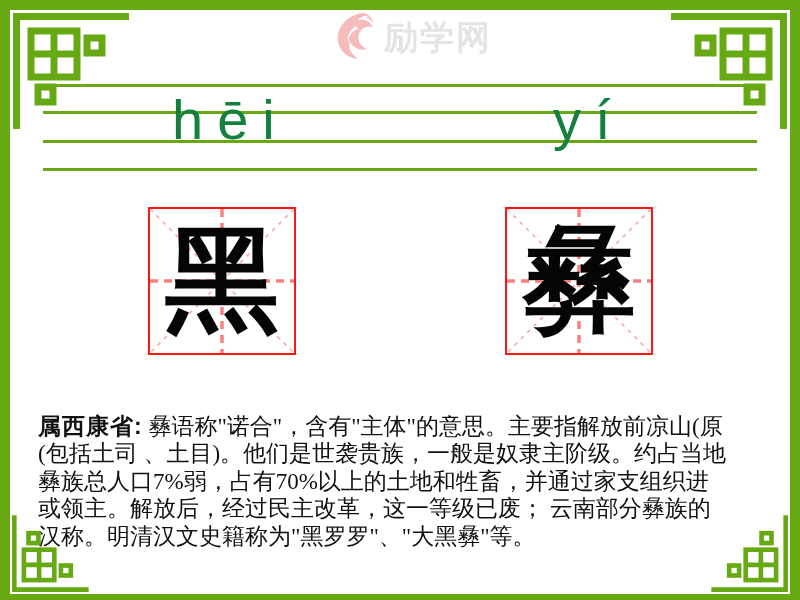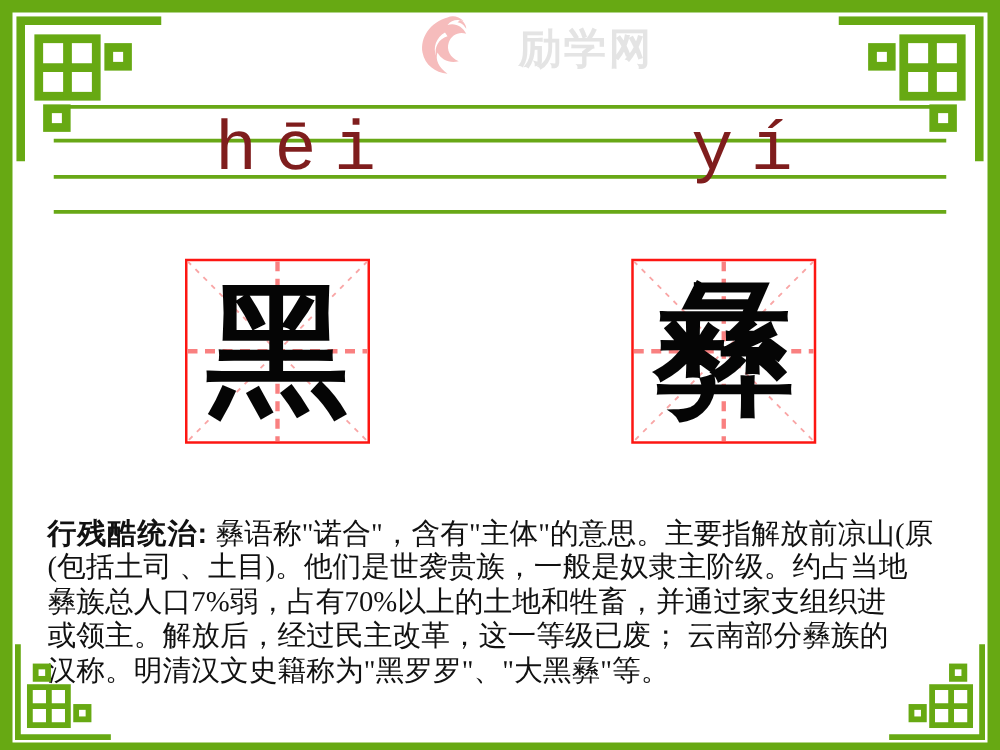--- a/index.html
+++ b/index.html
@@ -14,32 +14,32 @@
     border-style:solid;border-color:#67a913;
     border-width:10px 10px 6px 10px;
   }
   .corner{position:absolute;z-index:11;pointer-events:none;}
   .corner svg{display:block;}
   .corner.tl{left:13px;top:13px;}
   .corner.tr{right:13px;top:13px;transform:scaleX(-1);}
   .corner.bl{left:12px;bottom:8px;transform:scaleY(-1);}
   .corner.br{right:12px;bottom:8px;transform:scale(-1,-1);}
   
-  .watermark{position:absolute;left:334px;top:12px;z-index:1;display:flex;align-items:center;gap:31px;}
+  .watermark{position:absolute;left:334px;top:12px;z-index:1;display:flex;align-items:center;}
   .watermark .wm-text{
     font-family:"Liberation Sans","DejaVu Sans",sans-serif;
     font-weight:bold;font-size:34px;color:#e4e4e4;letter-spacing:2px;margin-left:6px;
   }
   
   .pinyin-grid{position:absolute;left:43px;top:0;width:714px;height:180px;z-index:2;}
   .pline{position:absolute;left:0;width:714px;height:3px;background:#68a816;}
   .pline.l1{top:84px;} .pline.l2{top:111px;} .pline.l3{top:140px;} .pline.l4{top:168px;}
   .pinyin-word{
-    position:absolute;z-index:3;color:#7f1d1d;
-    font-family:Liberation Mono, monospace;
+    position:absolute;z-index:3;color:#15803d;
+    font-family:Liberation Sans, sans-serif;
     font-size:56px;line-height:56px;letter-spacing:14px;white-space:nowrap;
   }
   .pinyin-word.hei{left:172px;top:92px;}
   .pinyin-word.yi{left:553px;top:92px;}
   
   .charbox{
     position:absolute;top:207px;width:148px;height:148px;box-sizing:border-box;
     border:2px solid #fd1612;background:#fff;z-index:2;
   }
   .charbox.first{left:148px;}
@@ -98,21 +98,21 @@
   <svg class="guides" width="144" height="144" viewBox="0 0 144 144">
     <line x1="0" y1="0" x2="144" y2="144" stroke="#f9a6a6" stroke-width="1.5" stroke-dasharray="4 5"></line>
     <line x1="144" y1="0" x2="0" y2="144" stroke="#f9a6a6" stroke-width="1.5" stroke-dasharray="4 5"></line>
     <line x1="0" y1="72" x2="144" y2="72" stroke="#f98080" stroke-width="3.5" stroke-dasharray="8 6"></line>
     <line x1="72" y1="0" x2="72" y2="144" stroke="#f98080" stroke-width="3.5" stroke-dasharray="8 6"></line>
   </svg>
   <div class="glyph">彝</div>
 </div>
 
 <div class="definition">
-  <div class="def-line"><span class="def-prefix">行残酷统治:</span> <span>彝语称"诺合"，含有"主体"的意思。主要指解放前凉山(原</span></div>
+  <div class="def-line"><span class="def-prefix">属西康省:</span> <span>彝语称"诺合"，含有"主体"的意思。主要指解放前凉山(原</span></div>
   <div class="def-line">(包括土司 、土目)。他们是世袭贵族，一般是奴隶主阶级。约占当地</div>
   <div class="def-line">彝族总人口7%弱，占有70%以上的土地和牲畜，并通过家支组织进</div>
   <div class="def-line">或领主。解放后，经过民主改革，这一等级已废；  云南部分彝族的</div>
   <div class="def-line">汉称。明清汉文史籍称为"黑罗罗"、"大黑彝"等。</div>
 </div>
 
 <div class="frame"></div>
 
 <div class="corner tl">
   <svg width="118" height="118" viewBox="0 0 118 118">

